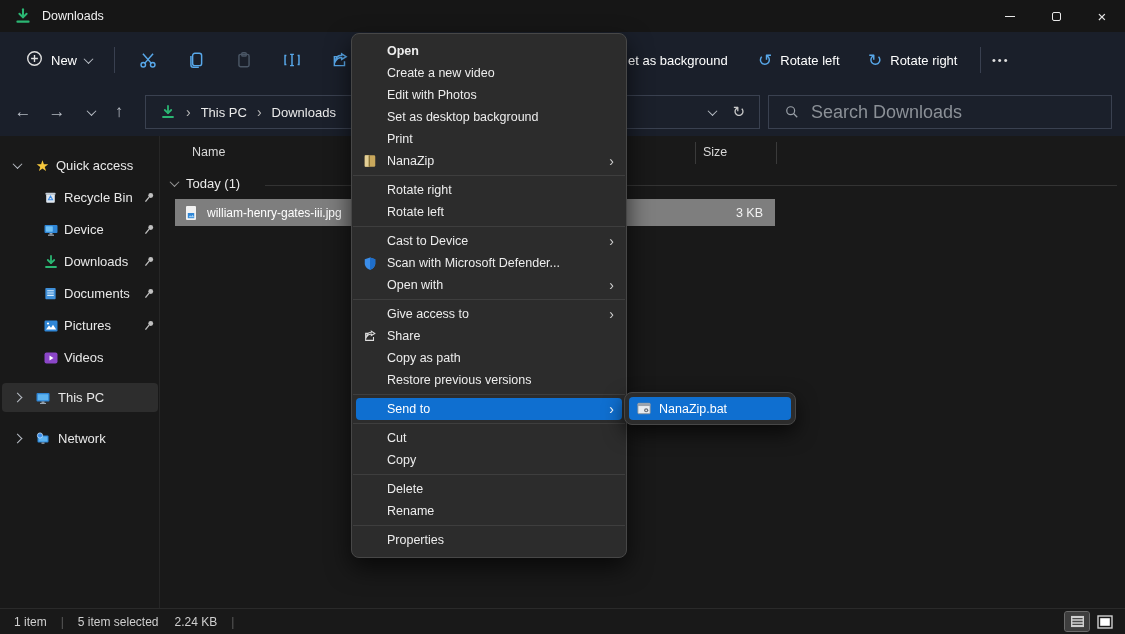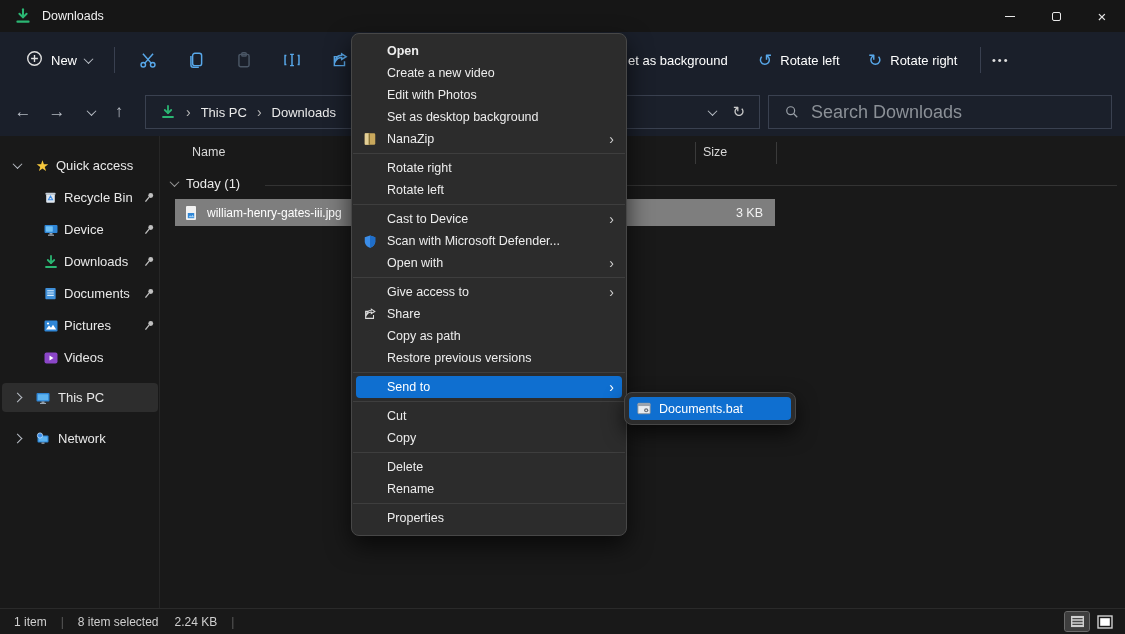--- a/index.html
+++ b/index.html
@@ -390,21 +390,21 @@
       </span>
       <span class="f-name">william-henry-gates-iii.jpg</span>
       <span class="f-size">3 KB</span>
     </div>
   </div>
 </div>
 
 <div class="statusbar">
   <span class="seg">1 item</span>
   <span class="bar">|</span>
-  <span class="seg">8 item selected</span>
+  <span class="seg">5 item selected</span>
   <span class="seg" style="margin-left:16px;">2.24 KB</span>
   <span class="bar">|</span>
   <div class="view-btns">
     <div class="view-btn sel">
       <svg width="15" height="13" viewBox="0 0 16 14">
           <rect x="1" y="1" width="14" height="12" fill="#cfcfcf"></rect>
           <g stroke="#4a4a4a" stroke-width="1.4">
             <path d="M2.5 4 h11 M2.5 7 h11 M2.5 10 h11"></path>
           </g>
         </svg>
@@ -425,20 +425,23 @@
   <div class="mi">
       <span>Create a new video</span>
     </div>
   <div class="mi">
       <span>Edit with Photos</span>
     </div>
   <div class="mi">
       <span>Set as desktop background</span>
     </div>
   <div class="mi">
+      <span>Print</span>
+    </div>
+  <div class="mi">
     <span class="ico">
       <svg width="14" height="14" viewBox="0 0 16 16">
           <rect x="2" y="1.5" width="12" height="13" rx="1.5" fill="#c9a85c"></rect>
           <rect x="2" y="1.5" width="5" height="13" fill="#e3cf96"></rect>
           <rect x="6.4" y="1.5" width="1.6" height="13" fill="#8a7336"></rect>
         </svg>
     </span>
     <span>NanaZip</span>
     <span class="arrow">›</span>
   </div>
@@ -517,15 +520,15 @@
 <div class="submenu">
   <div class="smi">
     <span style="display:flex;">
       <svg width="14" height="13" viewBox="0 0 16 14">
           <rect x="1" y="1" width="14" height="12" rx="1" fill="#e8ecf0" stroke="#8a9096" stroke-width="1"></rect>
           <rect x="1" y="1" width="14" height="3.2" fill="#9aa2ac"></rect>
           <circle cx="10.5" cy="9" r="2.4" fill="#6a7078"></circle>
           <circle cx="10.5" cy="9" r="1" fill="#e8ecf0"></circle>
         </svg>
     </span>
-    <span>Documents.bat</span>
+    <span>NanaZip.bat</span>
   </div>
 </div>
 
 </body></html>

